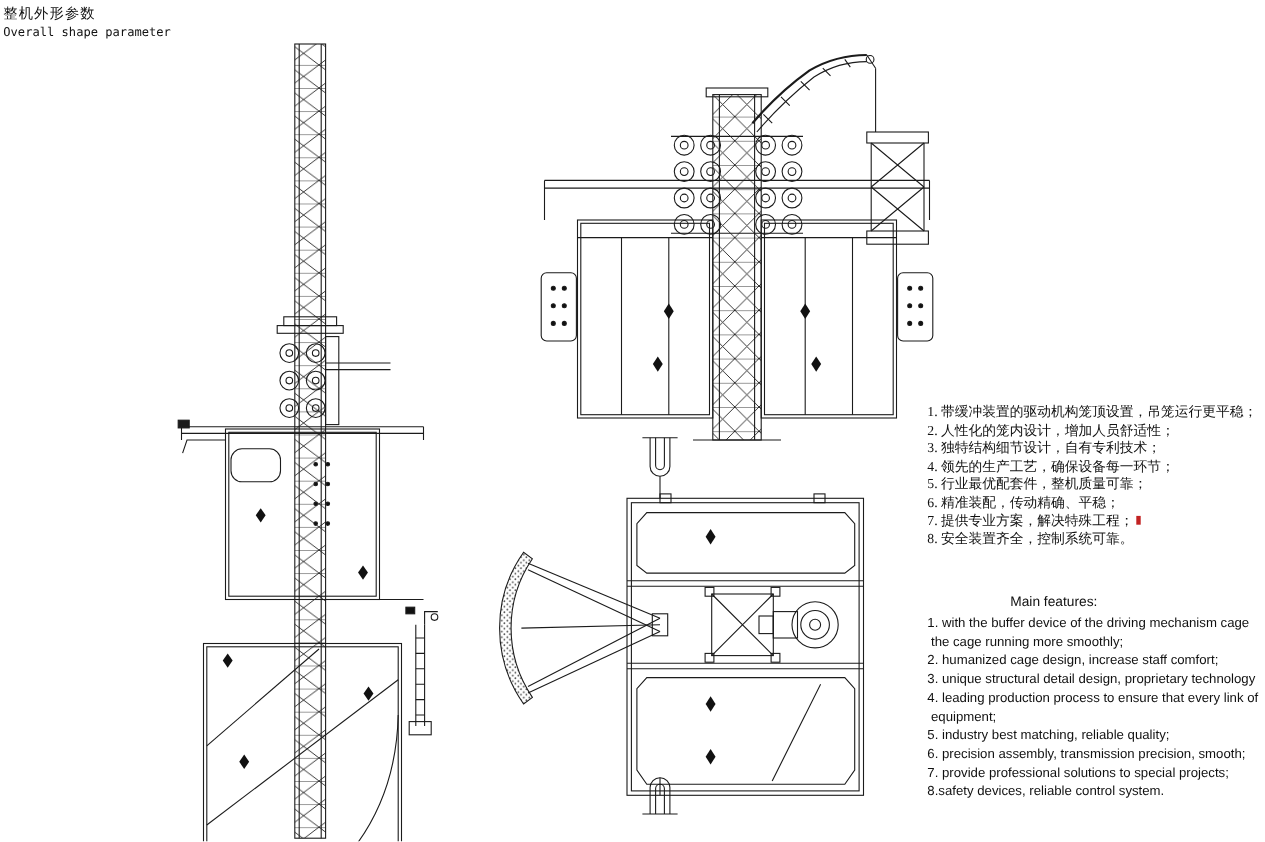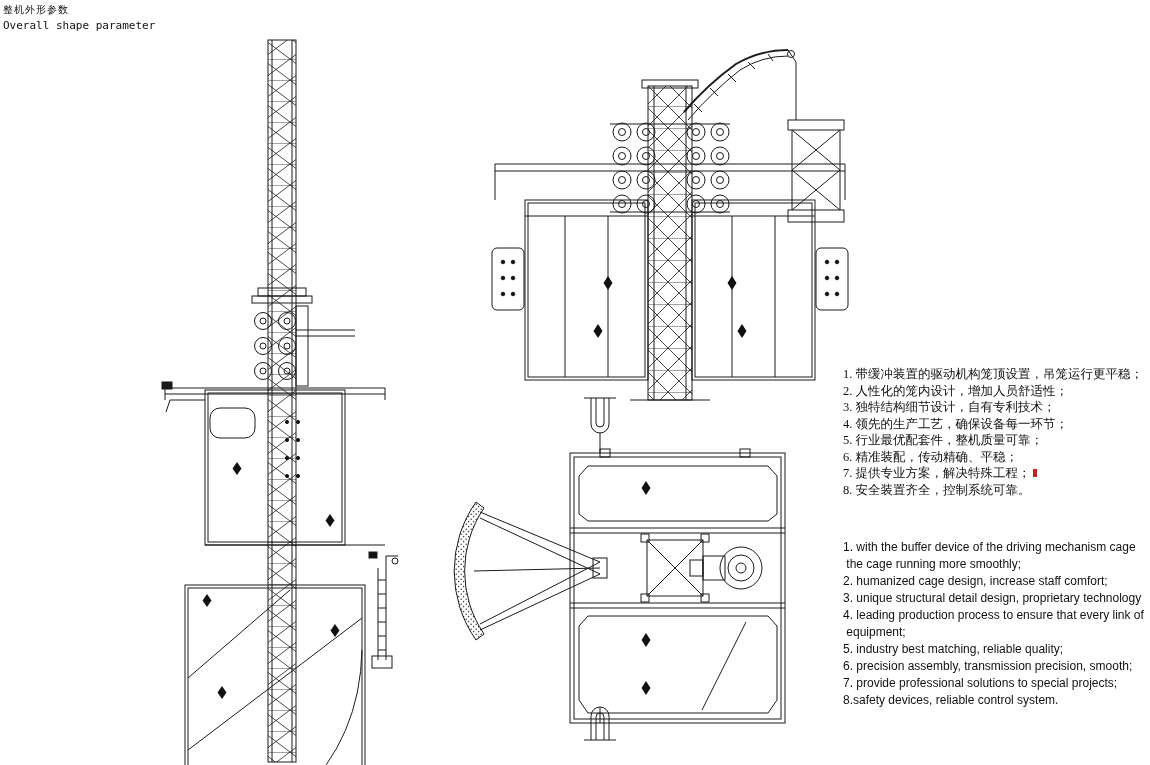--- a/index.html
+++ b/index.html
@@ -6,21 +6,21 @@
   html, body { margin: 0; padding: 0; }
   body {
     width: 1150px; height: 765px;
     position: relative; overflow: hidden;
     background: #ffffff; color: #111;
     font-family: "Liberation Sans", sans-serif;
   }
   .title-block { position: absolute; left: 3px; top: 3px; }
   .title-cn {
     font-family: Liberation Mono, monospace;
-    font-size: 10px; letter-spacing: 1px;
+    font-size: 13px; letter-spacing: 1px;
   }
   .title-en {
     font-family: "DejaVu Sans Mono", monospace;
     font-size: 11px; margin-top: 2px; text-align: center;
   }
   figure.view { position: absolute; margin: 0; padding: 0; }
   .view-front { left: 150px; top: 38px; }
   .view-side  { left: 470px; top: 40px; }
   .view-plan  { left: 450px; top: 388px; }
   svg { display: block; }
@@ -322,20 +322,21 @@
     <li>3. 独特结构细节设计，自有专利技术；</li>
     <li>4. 领先的生产工艺，确保设备每一环节；</li>
     <li>5. 行业最优配套件，整机质量可靠；</li>
     <li>6. 精准装配，传动精确、平稳；</li>
     <li>7. 提供专业方案，解决特殊工程；</li>
     <li>8. 安全装置齐全，控制系统可靠。</li>
   </ul>
 </section>
 
 <section class="features-en">
+  <h3>Main features:</h3>
   <ul>
     <li>1. with the buffer device of the driving mechanism cage</li>
     <li> the cage running more smoothly;</li>
     <li>2. humanized cage design, increase staff comfort;</li>
     <li>3. unique structural detail design, proprietary technology</li>
     <li>4. leading production process to ensure that every link of</li>
     <li> equipment;</li>
     <li>5. industry best matching, reliable quality;</li>
     <li>6. precision assembly, transmission precision, smooth;</li>
     <li>7. provide professional solutions to special projects;</li>

